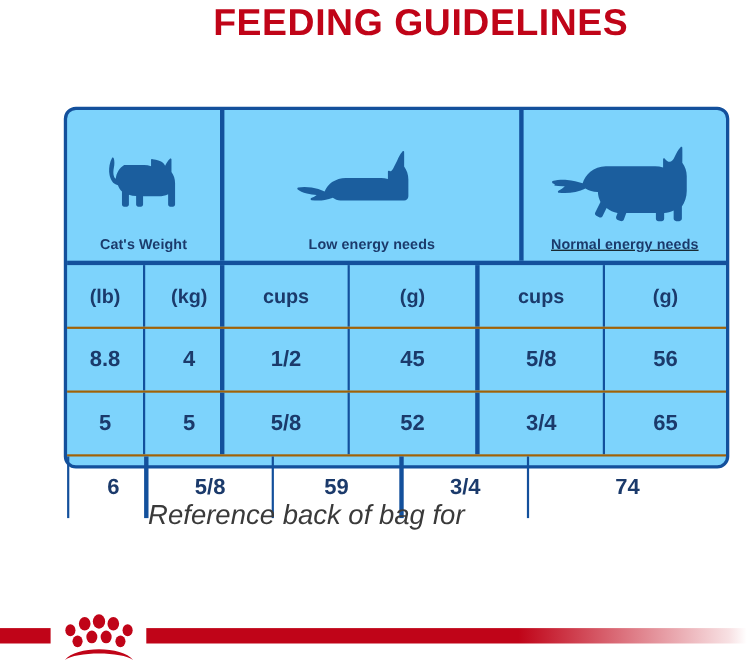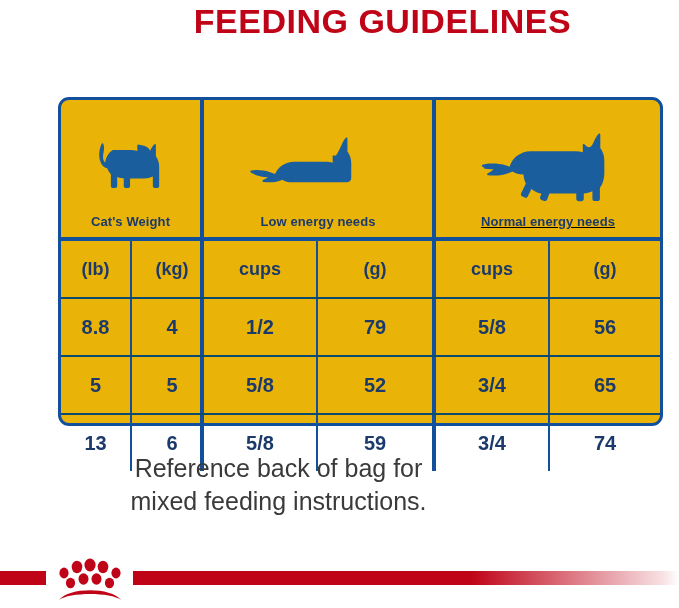--- a/index.html
+++ b/index.html
@@ -33,21 +33,21 @@
   
   #feeding-table {
     position: absolute;
     left: 58px;
     top: 97px;
     width: 605px;
     height: 329px;
     border: 3px solid #13509C;
     border-radius: 11px;
     box-sizing: border-box;
-    background: #eab308;
+    background: #7dd3fc;
   }
 
   
   .icon-header {
     display: flex;
     height: 141px;
     box-sizing: border-box;
     border-bottom: 4px solid #13509C;
   }
   .icon-cell {
@@ -55,21 +55,21 @@
     flex-direction: column;
     align-items: center;
     justify-content: flex-end;
     box-sizing: border-box;
     padding-bottom: 8px;
   }
   .icon-cell + .icon-cell {
     border-left: 4px solid #13509C;
   }
   .icon-cell.c1 { width: 139px; }
-  .icon-cell.c2 { width: 232px; }
+  .icon-cell.c2 { width: 272px; }
   .icon-cell.c3 { flex: 1; text-decoration: underline; }
 
   .cat-svg { display: block; }
   .icon-caption {
     margin-top: 6px;
     color: #1B3A6B;
     font-size: 13px;
     font-weight: bold;
     letter-spacing: 0.1px;
     white-space: nowrap;
@@ -80,21 +80,21 @@
     display: flex;
     flex-direction: column;
     height: 230px;
   }
   .grid-row {
     display: flex;
     flex: 1;
     box-sizing: border-box;
   }
   .grid-row + .grid-row {
-    border-top: 2px solid #0c4a6e;
+    border-top: 2px solid #a16207;
   }
   .grid-row.units-row {
     border-bottom: none;
   }
   .cell {
     display: flex;
     align-items: center;
     justify-content: center;
     box-sizing: border-box;
     color: #1B3A6B;
@@ -116,20 +116,21 @@
   #footnote {
     position: absolute;
     top: 452px;
     left: 0;
     width: 557px;
     text-align: center;
     color: #3A3A3A;
     font-size: 25px;
     line-height: 33px;
     font-family: "Liberation Sans", sans-serif;
+    font-style: italic;
   }
   #footnote .line { display: block; }
 
   
   #brand-bar {
     position: absolute;
     left: 0;
     top: 571px;
     width: 679px;
     height: 14px;
@@ -222,49 +223,47 @@
       <div class="cell units col-cups1">cups</div>
       <div class="cell units col-g1">(g)</div>
       <div class="cell units col-cups2">cups</div>
       <div class="cell units col-g2">(g)</div>
     </div>
 
     <div class="grid-row">
       <div class="cell col-lb">8.8</div>
       <div class="cell col-kg">4</div>
       <div class="cell col-cups1">1/2</div>
-      <div class="cell col-g1">79</div>
+      <div class="cell col-g1">45</div>
       <div class="cell col-cups2">5/8</div>
       <div class="cell col-g2">56</div>
     </div>
 
     <div class="grid-row">
       <div class="cell col-lb">5</div>
       <div class="cell col-kg">5</div>
       <div class="cell col-cups1">5/8</div>
       <div class="cell col-g1">52</div>
       <div class="cell col-cups2">3/4</div>
       <div class="cell col-g2">65</div>
     </div>
 
     <div class="grid-row">
-      <div class="cell col-lb">13</div>
       <div class="cell col-kg">6</div>
       <div class="cell col-cups1">5/8</div>
       <div class="cell col-g1">59</div>
       <div class="cell col-cups2">3/4</div>
       <div class="cell col-g2">74</div>
     </div>
 
   </div>
 </div>
 
 <div id="footnote">
   <span class="line">Reference back of bag for</span>
-  <span class="line">mixed feeding instructions.</span>
 </div>
 
 <div id="brand-bar">
   <div class="bar-left"></div>
   <div class="bar-right"></div>
 </div>
 
 <div id="brand-logo">
   <svg width="76" height="46" viewBox="0 0 76 46" aria-hidden="true">
     <g fill="#C00418">

